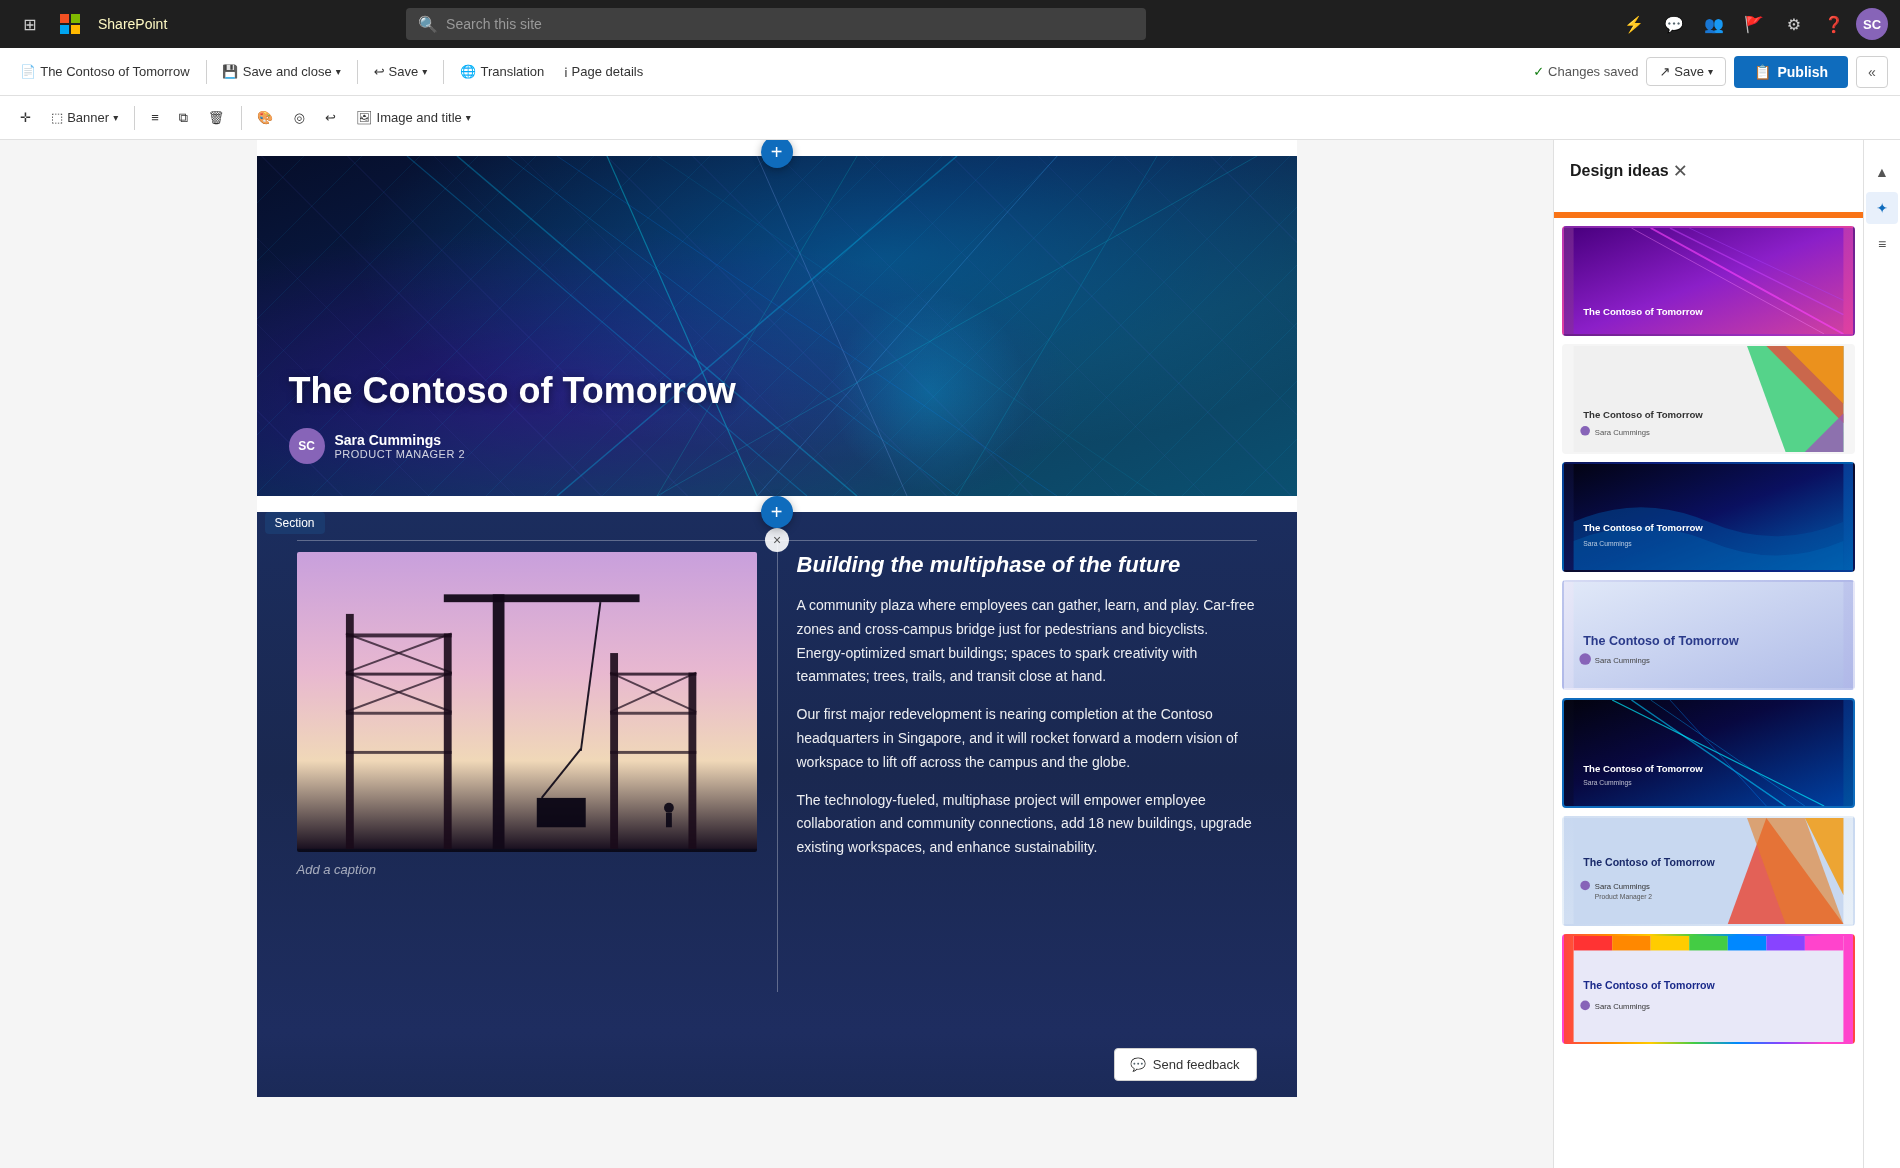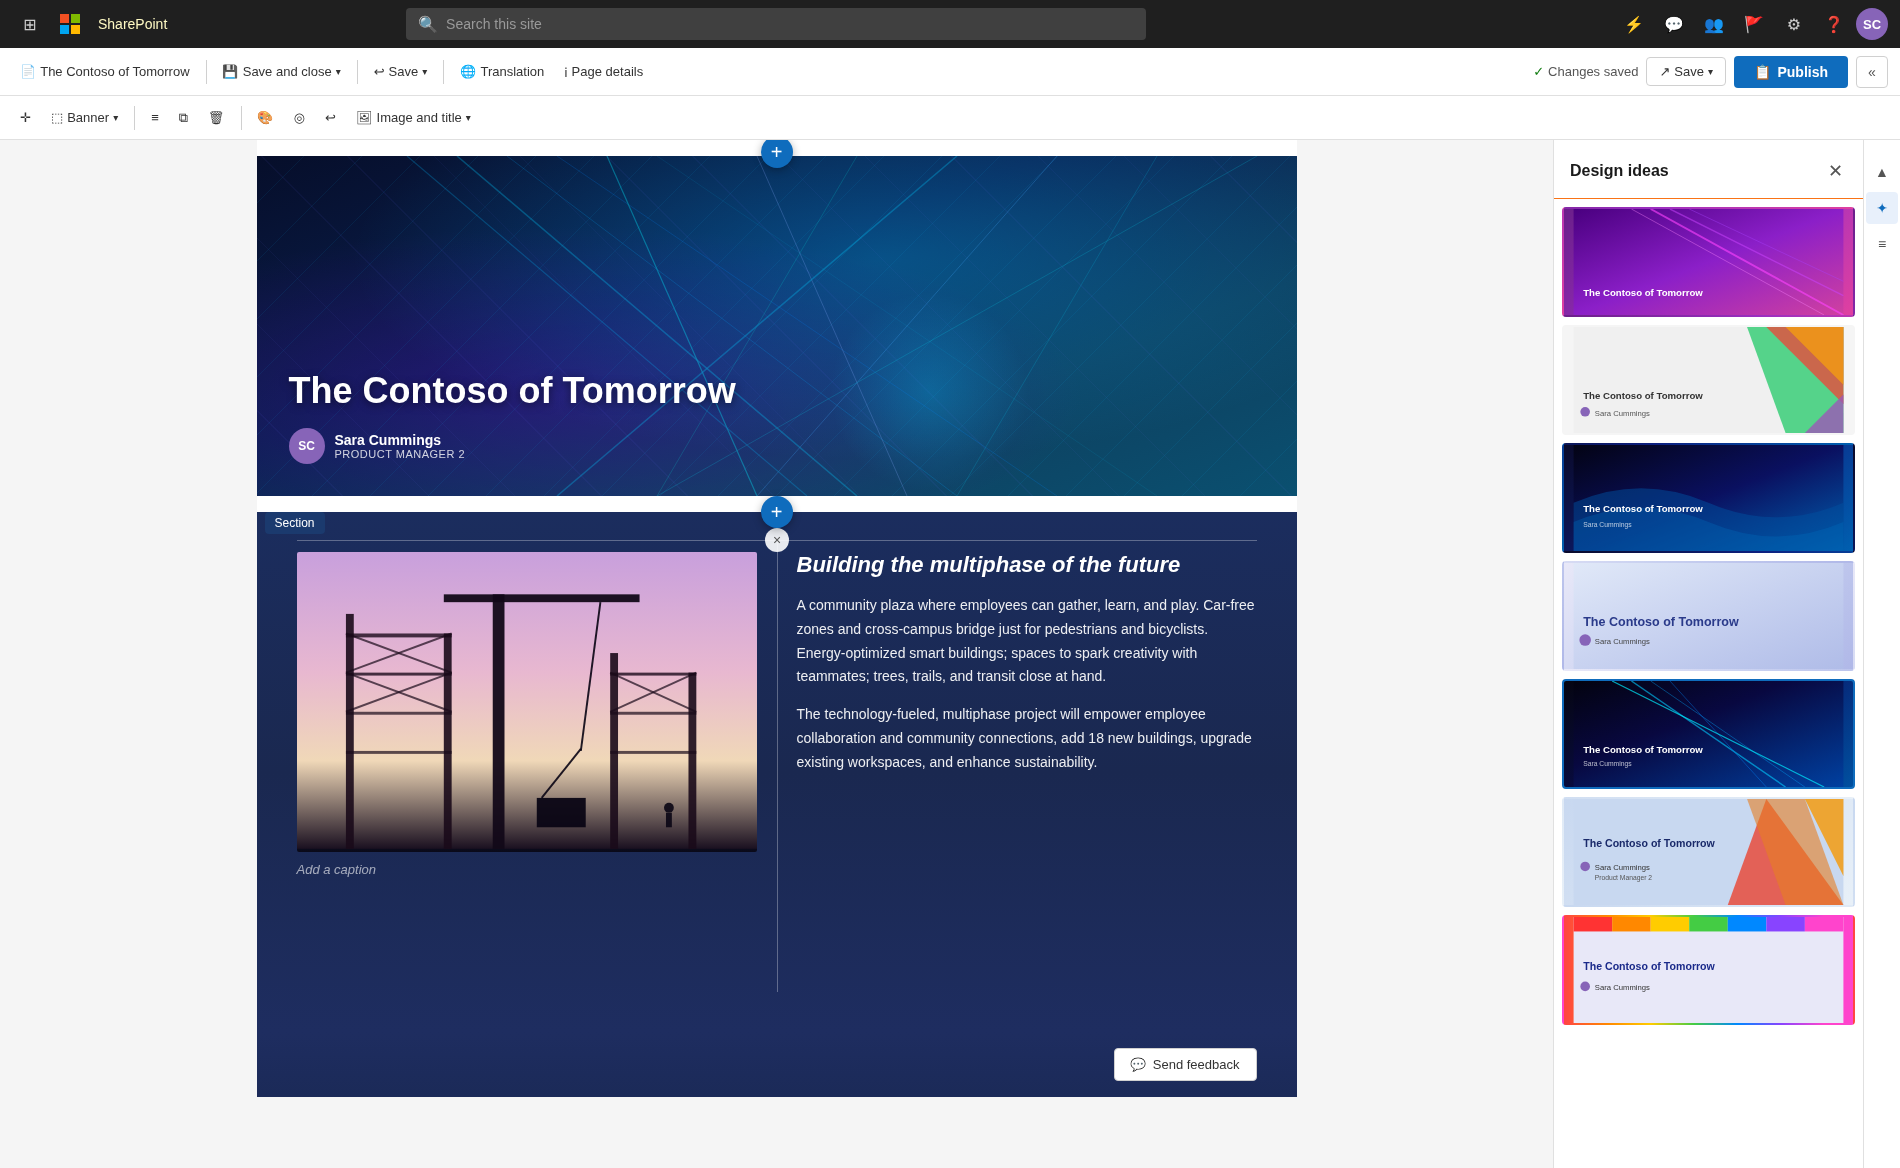--- a/index.html
+++ b/index.html
@@ -402,23 +402,22 @@
       width: 310px;
       border-left: 1px solid #e0e0e0;
       background: #fff;
       display: flex;
       flex-direction: column;
       overflow: hidden;
     }
     .design-panel-header {
       display: flex;
       align-items: center;
-      justify-content: space-between;
-      padding: 16px 16px 12px;
-      border-bottom: 1px solid #f97316;
+      padding: 16px 16px 26px;
+      border-bottom: 6px solid #f97316;
     }
     .design-panel-title {
       font-size: 16px;
       font-weight: 600;
       color: #1a1a1a;
     }
     .close-panel-btn {
       border: none;
       background: transparent;
       cursor: pointer;
@@ -708,20 +707,21 @@
               <circle cx="380" cy="258" r="5" fill="#0a0514" opacity="0.9"></circle>
               <rect x="377" y="263" width="6" height="15" fill="#0a0514" opacity="0.9"></rect>
             </svg>
           </div>
           <p class="img-caption">Add a caption</p>
         </div>
 
         <div class="right-col">
           <h2 class="article-heading">Building the multiphase of the future</h2>
           <p class="article-text">A community plaza where employees can gather, learn, and play. Car-free zones and cross-campus bridge just for pedestrians and bicyclists. Energy-optimized smart buildings; spaces to spark creativity with teammates; trees, trails, and transit close at hand.</p>
+          <p class="article-text">Our first major redevelopment is nearing completion at the Contoso headquarters in Singapore, and it will rocket forward a modern vision of workspace to lift off across the campus and the globe.</p>
           <p class="article-text">The technology-fueled, multiphase project will empower employee collaboration and community connections, add 18 new buildings, upgrade existing workspaces, and enhance sustainability.</p>
         </div>
       </div>
 
       <div class="feedback-bar">
         <button class="feedback-btn">
           <span>💬</span>
           <span>Send feedback</span>
         </button>
       </div>

